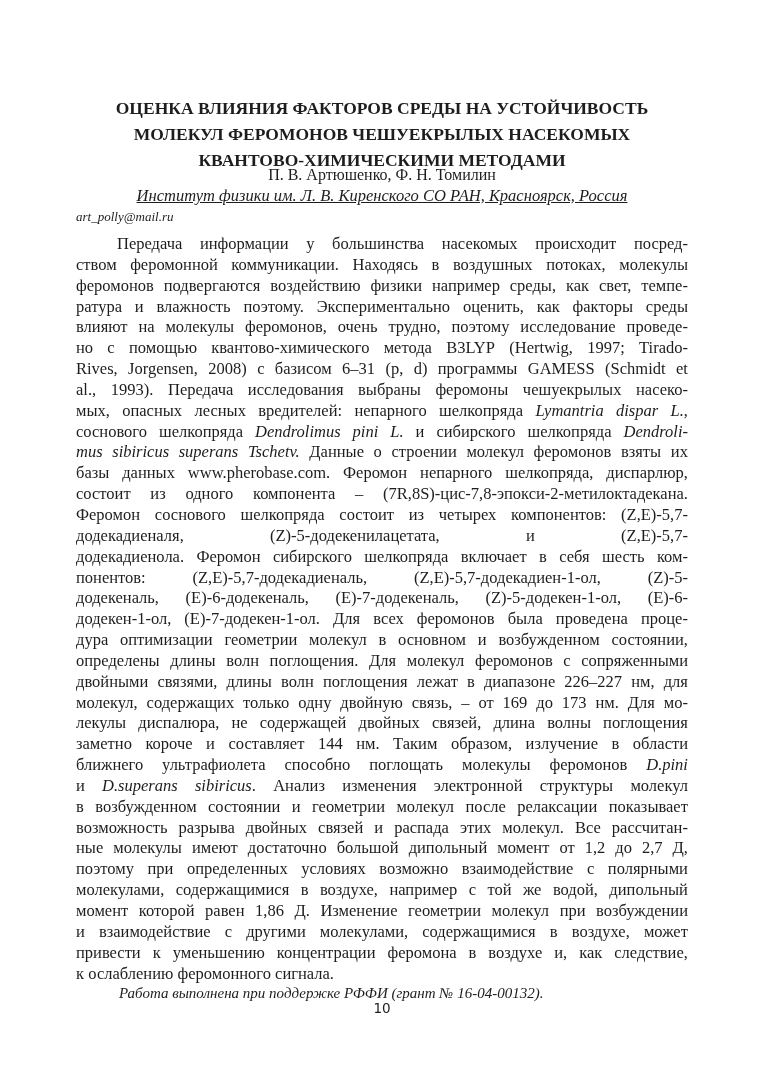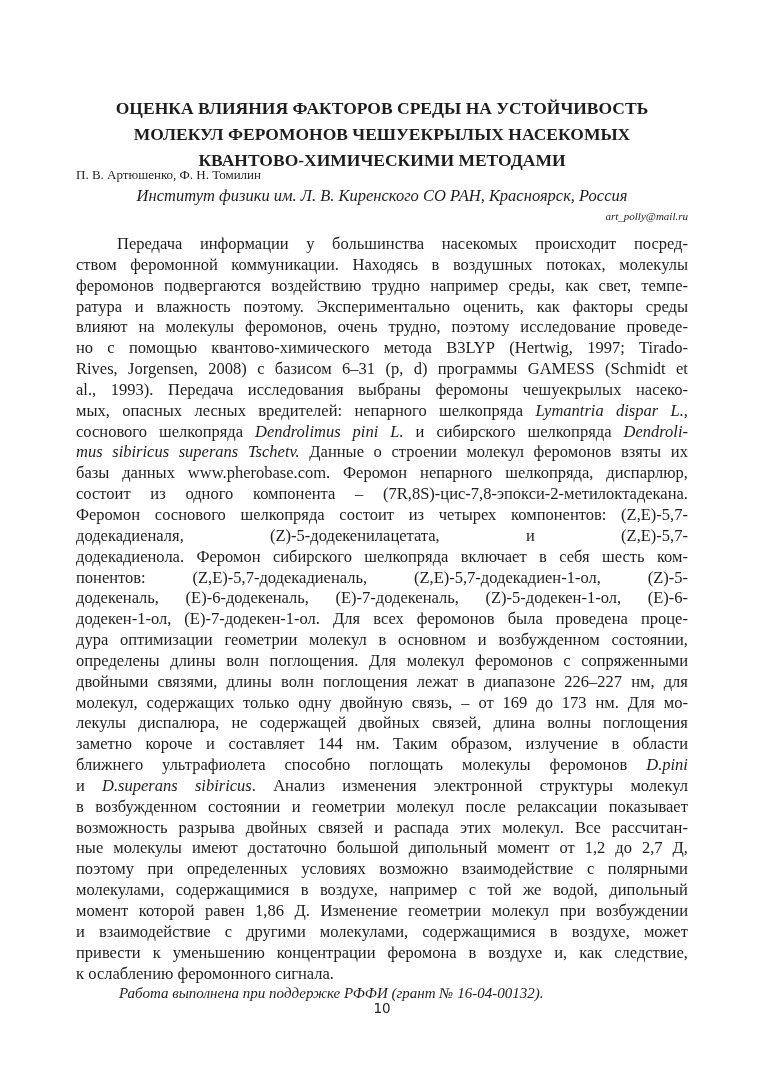--- a/index.html
+++ b/index.html
@@ -30,41 +30,43 @@
     text-align: center;
     font-weight: 700;
     font-size: 17.5px;
     line-height: 26px;
   }
   .authors {
     position: absolute;
     left: 0;
     top: 164px;
     width: 612px;
-    font-size: 13px;
+    text-align: center;
+    font-size: 16px;
     line-height: 21px;
   }
   .affiliation {
     position: absolute;
     left: 0;
     top: 185px;
     width: 612px;
     text-align: center;
     font-style: italic;
     font-size: 16.5px;
     line-height: 21px;
+    text-decoration: underline;
   }
   .email {
     position: absolute;
     left: 0;
     top: 206px;
     width: 612px;
-    text-align: right;
+    text-align: left;
     font-style: italic;
-    font-size: 11px;
+    font-size: 13px;
     line-height: 21px;
   }
   .abstract {
     position: absolute;
     left: 0;
     top: 234px;
     width: 612px;
     font-size: 16.5px;
   }
   .bline {
@@ -140,21 +142,21 @@
           <span class="w">Находясь</span>
           <span class="w">в</span>
           <span class="w">воздушных</span>
           <span class="w">потоках,</span>
           <span class="w">молекулы</span>
         </div>
         <div class="bline">
           <span class="w">феромонов</span>
           <span class="w">подвергаются</span>
           <span class="w">воздействию</span>
-          <span class="w">трудно</span>
+          <span class="w">физики</span>
           <span class="w">например</span>
           <span class="w">среды,</span>
           <span class="w">как</span>
           <span class="w">свет,</span>
           <span class="w">темпе-</span>
         </div>
         <div class="bline">
           <span class="w">ратура</span>
           <span class="w">и</span>
           <span class="w">влажность</span>

